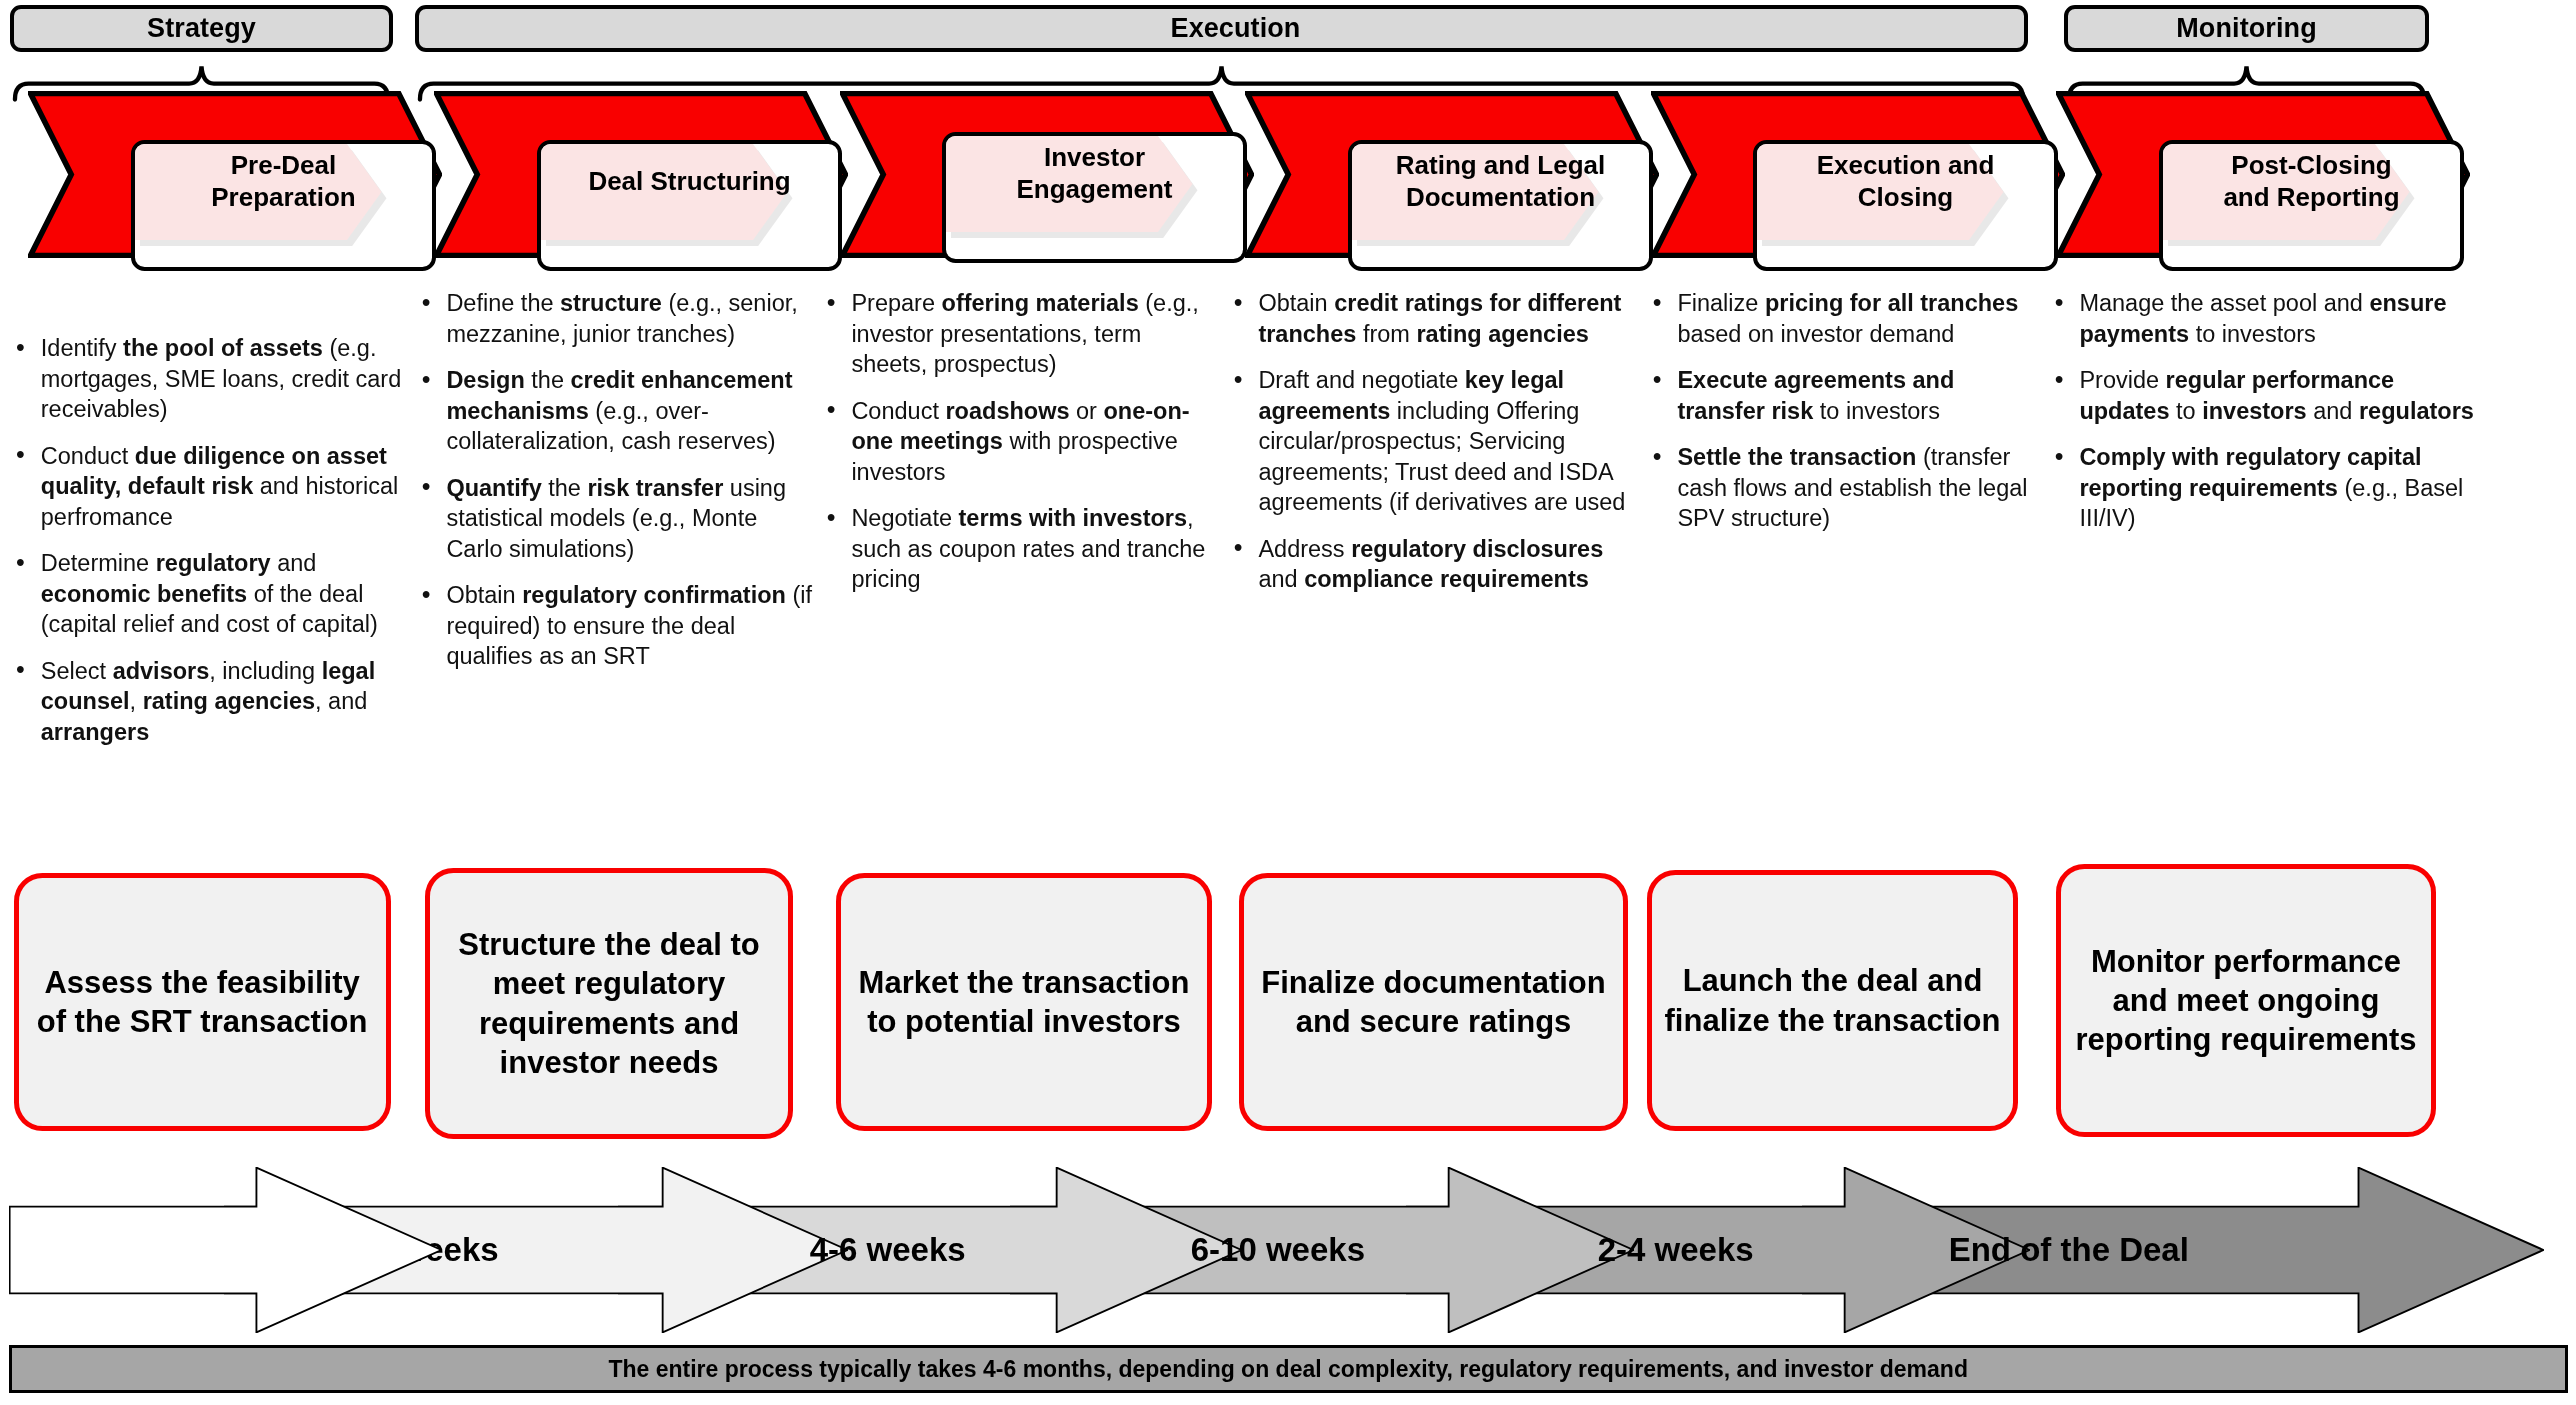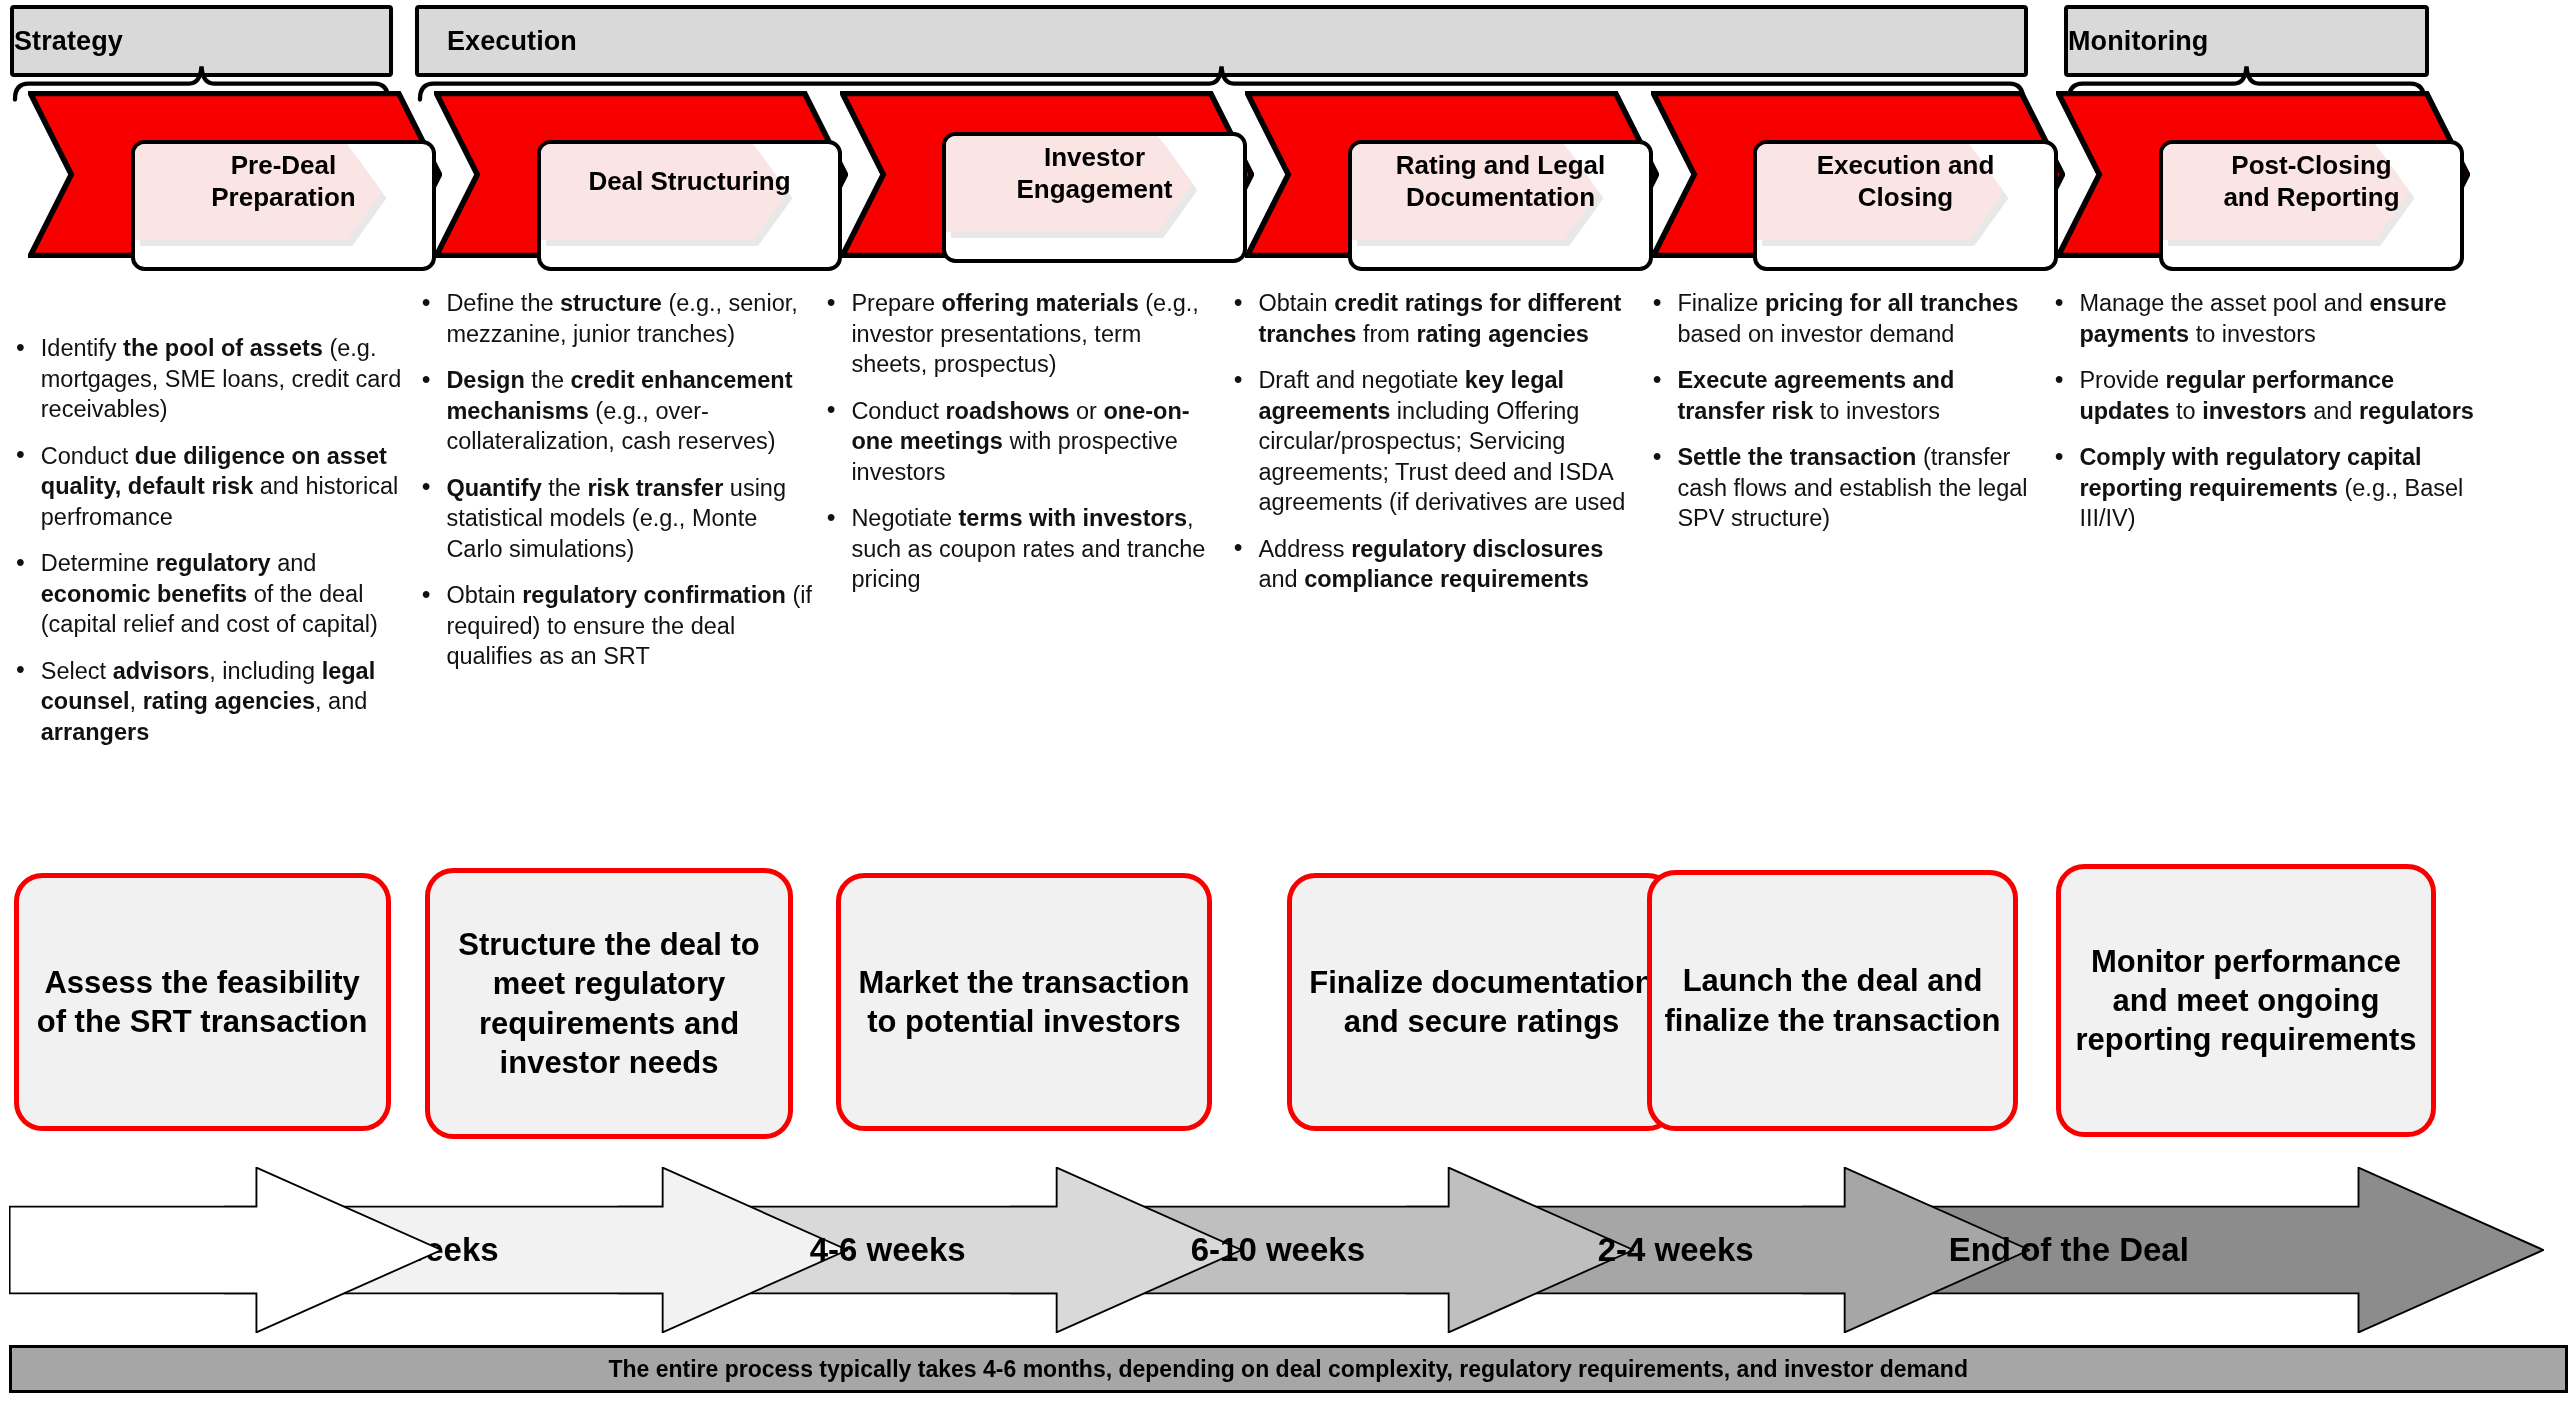--- a/index.html
+++ b/index.html
@@ -7,25 +7,25 @@
     width: 2576px; height: 1405px;
     background: #ffffff;
     font-family: "Liberation Sans", sans-serif;
     overflow: hidden;
   }
   #root { position: relative; width: 2576px; height: 1405px; }
 
   
   .group-bar {
     position: absolute;
-    height: 72px;
+    height: 47px;
     background: #d9d9d9;
     border: 4.3px solid #000;
-    border-radius: 4px;
-    display: flex; align-items: center; justify-content: flex-start;
+    border-radius: 11px;
+    display: flex; align-items: center; justify-content: center;
     font-size: 27px; font-weight: 700; color: #000;
     letter-spacing: 0.1px;
   }
 
   
   .brace { position: absolute; }
   .brace svg { display: block; width: 100%; height: 100%; }
 
   
   .chev-band { position: absolute; }
@@ -263,21 +263,21 @@
 
   <div class="outcome" style="left:13.6px; top:873px; width:377px; height:258px;">
     <span>Assess the feasibility of the SRT transaction</span>
   </div>
   <div class="outcome" style="left:425px; top:868px; width:368px; height:271px;">
     <span>Structure the deal to meet regulatory requirements and investor needs</span>
   </div>
   <div class="outcome" style="left:836px; top:873px; width:376px; height:258px;">
     <span>Market the transaction to potential investors</span>
   </div>
-  <div class="outcome" style="left:1239px; top:873px; width:389px; height:258px;margin-left:48px;">
+  <div class="outcome" style="left:1239px; top:873px; width:389px; height:258px;">
     <span>Finalize documentation and secure ratings</span>
   </div>
   <div class="outcome" style="left:1647px; top:870px; width:371px; height:261px;">
     <span>Launch the deal and finalize the transaction</span>
   </div>
   <div class="outcome" style="left:2056px; top:864px; width:380px; height:273px;">
     <span>Monitor performance and meet ongoing reporting requirements</span>
   </div>
 
   <div class="timeline">

